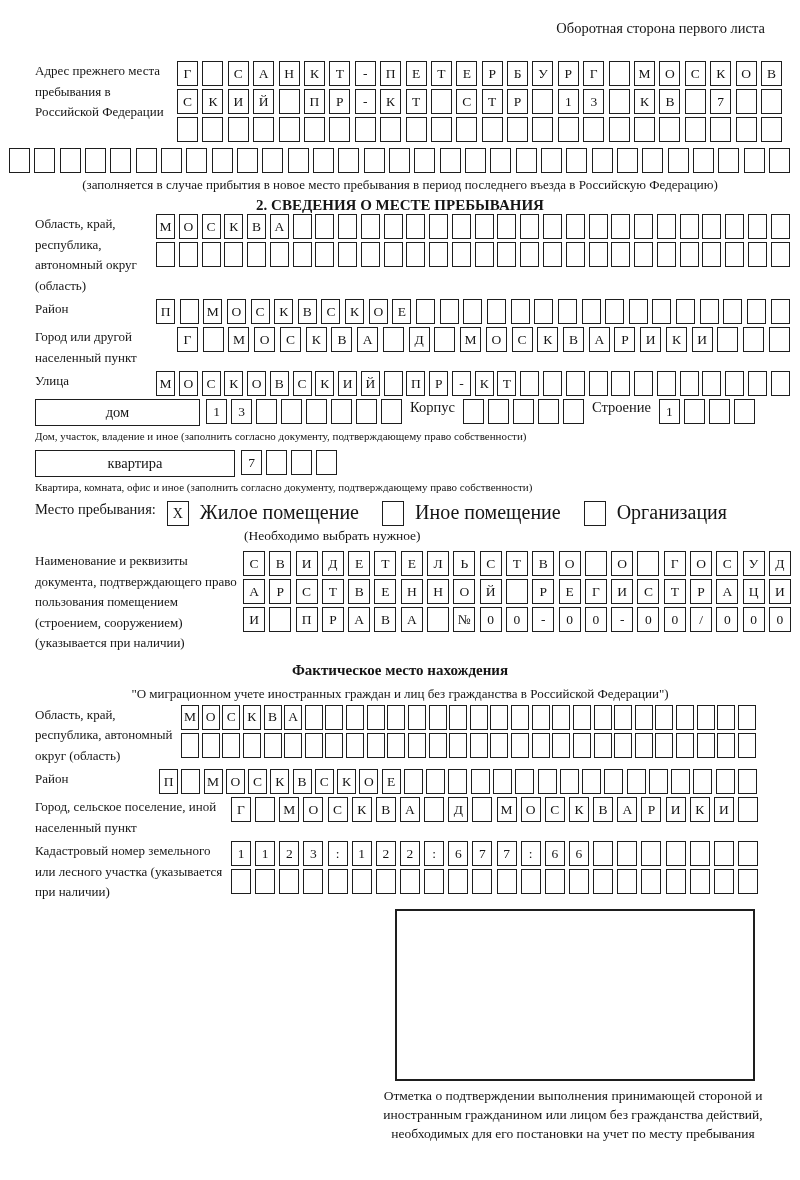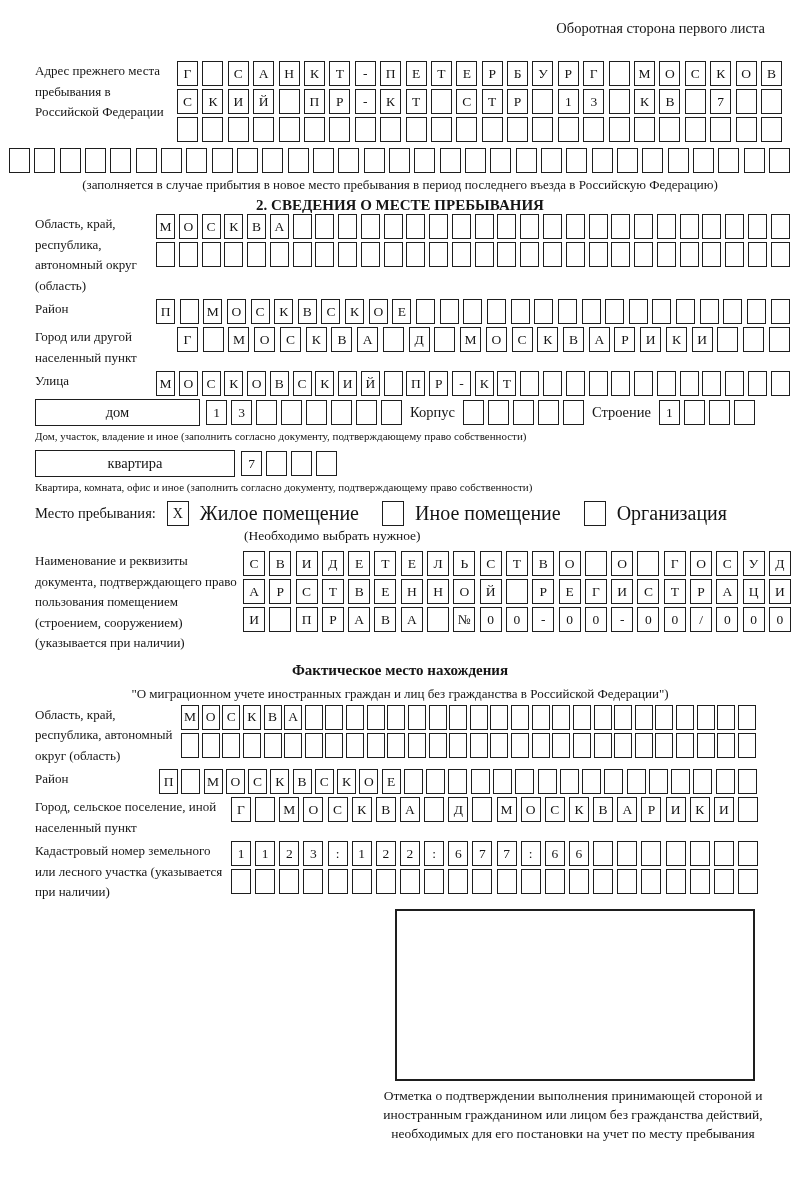--- a/index.html
+++ b/index.html
@@ -36,21 +36,21 @@
   .bw614{width:613px;}
   .bw548{width:548px;}
   .bw575{width:575px;}
   .bw598{width:598px;}
   .bw527{width:527px;}
 
   .cnote{text-align:center;font-size:13px;line-height:17px;margin:2px 0 3px;}
   .stitle{text-align:center;font-weight:bold;font-size:15px;margin:4px 0 0;}
   .stitle2{text-align:center;font-weight:bold;font-size:15px;margin:8px 0 6px;}
 
-  .inlrow{display:flex;align-items:center;gap:6px;margin-bottom:2px;font-family:Liberation Serif, serif;}
+  .inlrow{display:flex;gap:6px;margin-bottom:2px;font-family:Liberation Serif, serif;}
   .ind26{padding-left:26px;}
   .bigrect{box-sizing:border-box;border:1.7px solid #1e1e1e;height:27px;
            display:inline-flex;align-items:center;justify-content:center;font-size:14.5px;}
   .w165{width:165px;}
   .w200{width:200px;}
   .illabel{font-size:14.5px;padding:0 2px;}
   .lnote{font-size:11px;line-height:17px;margin:1px 0 5px;padding-left:26px;}
 
   .mesto{gap:11px;}
   .mlabel{font-size:14.5px;}

